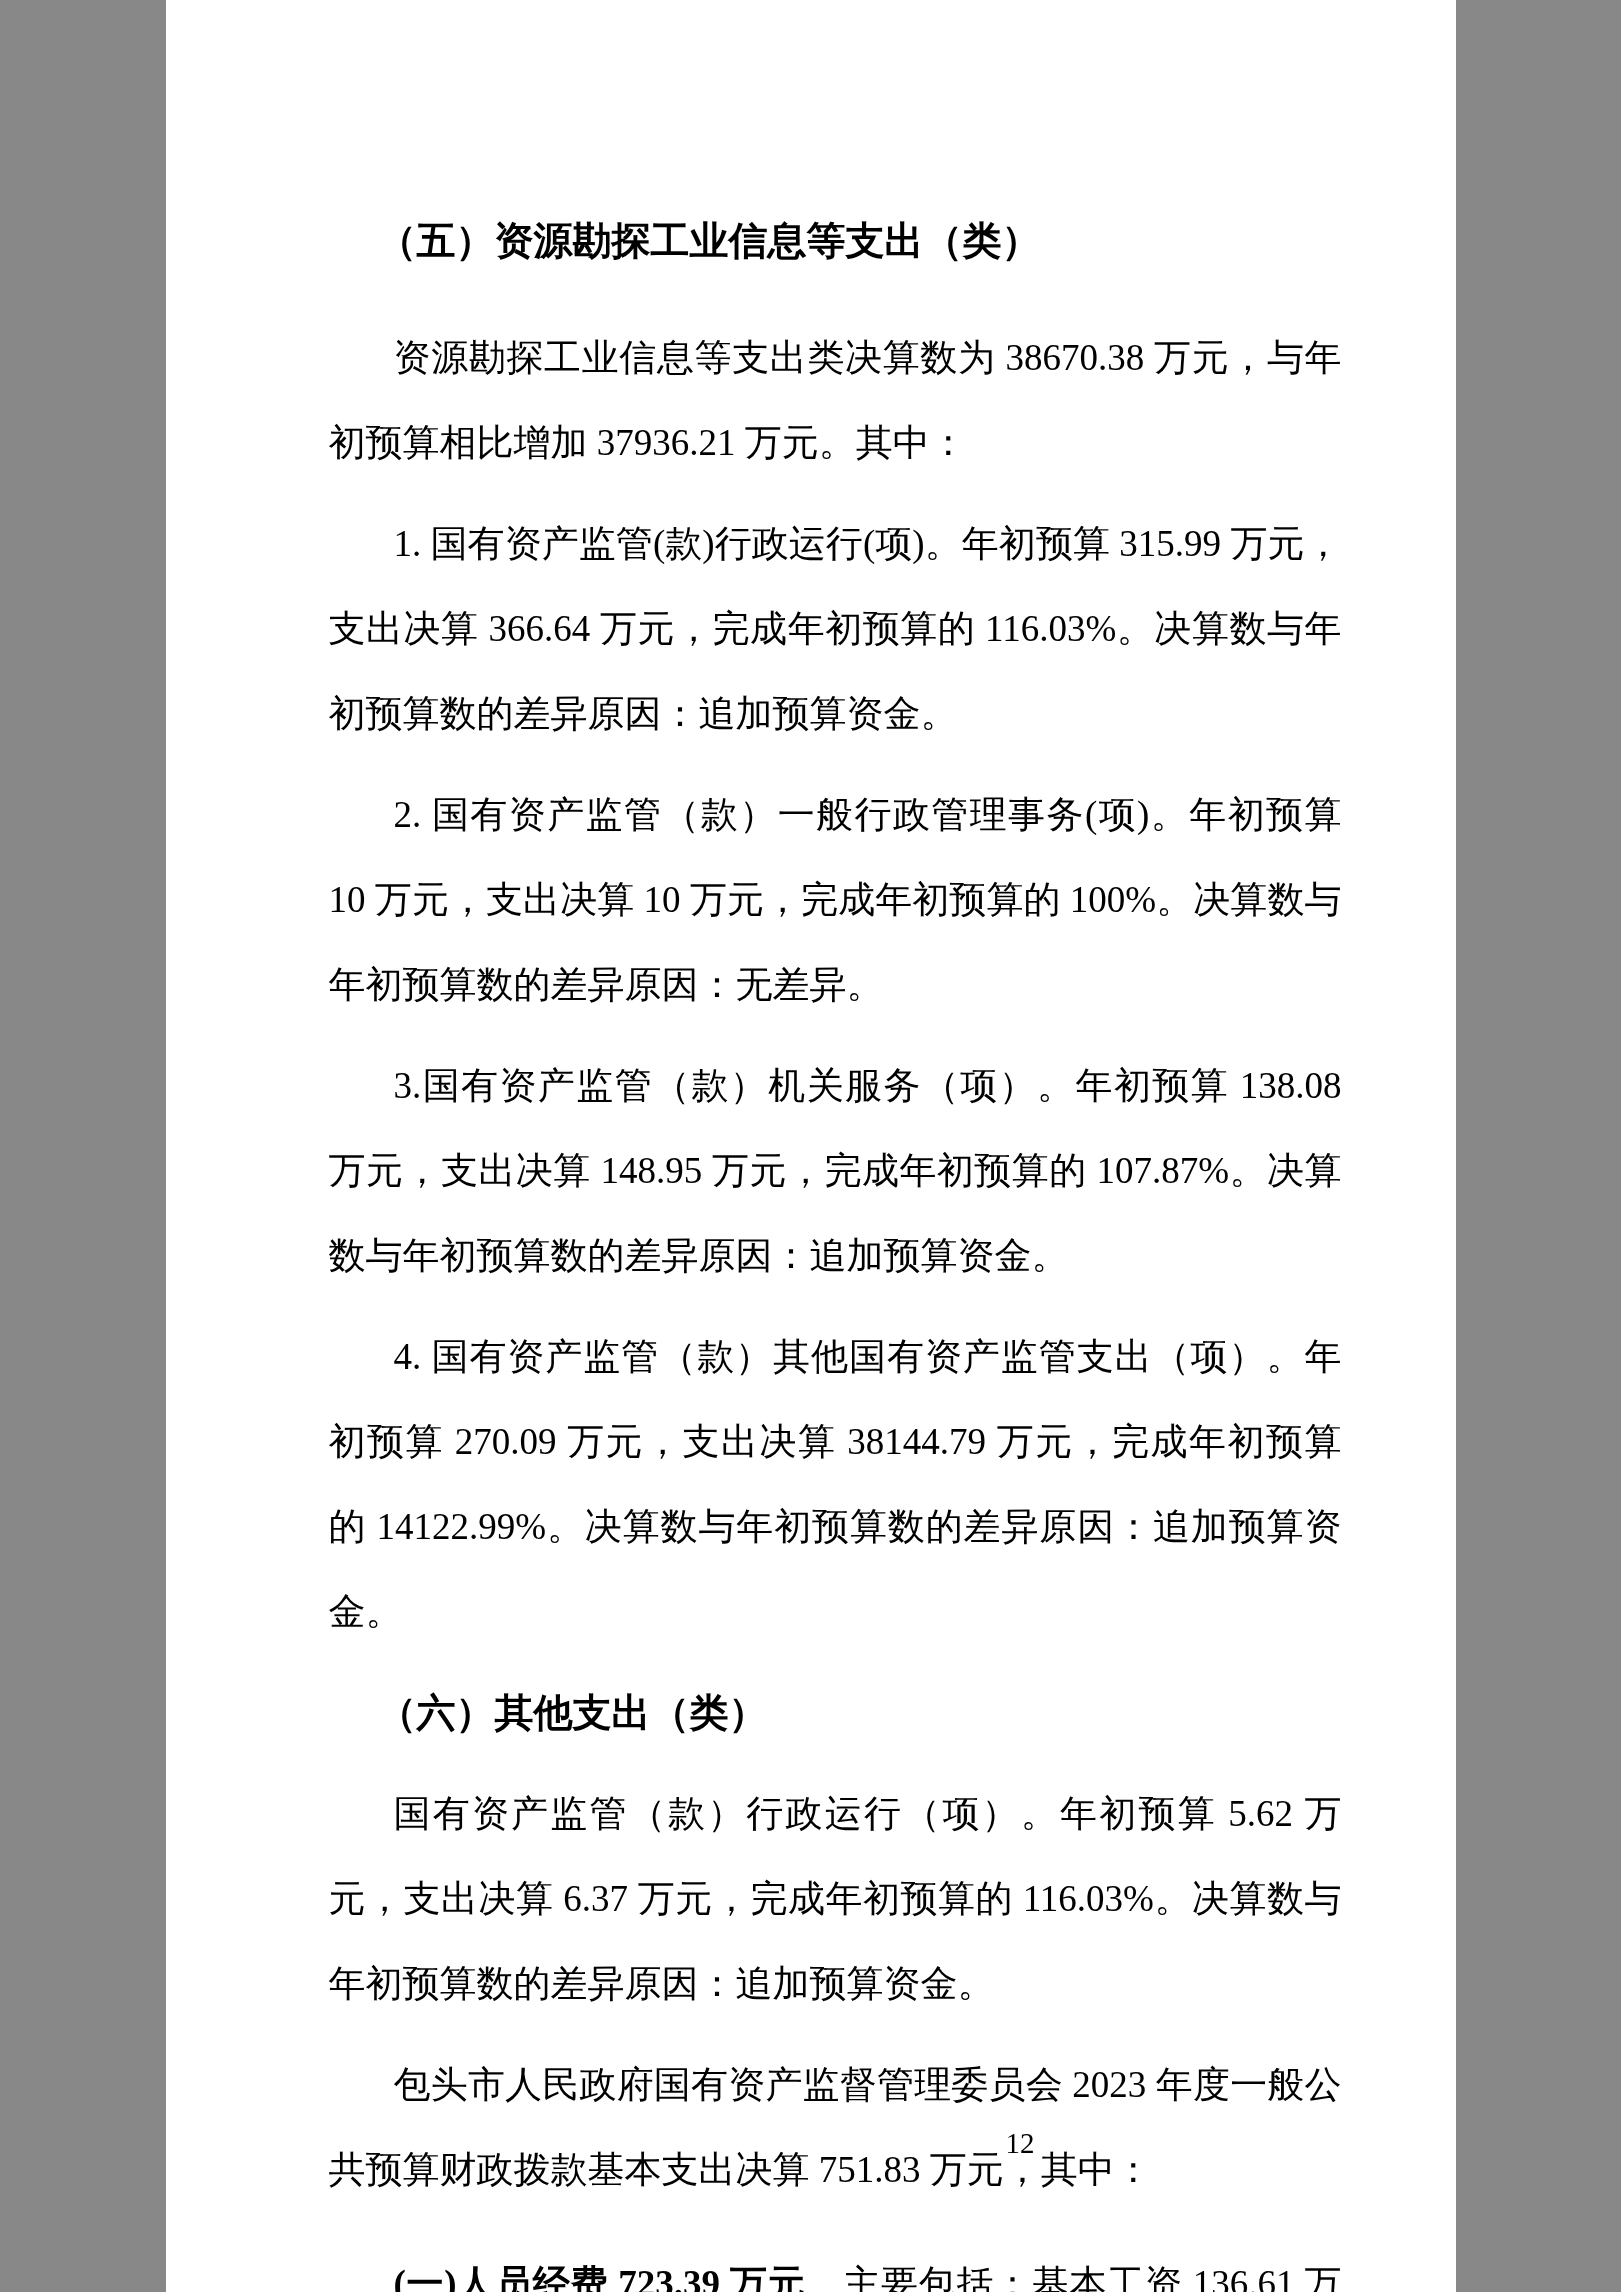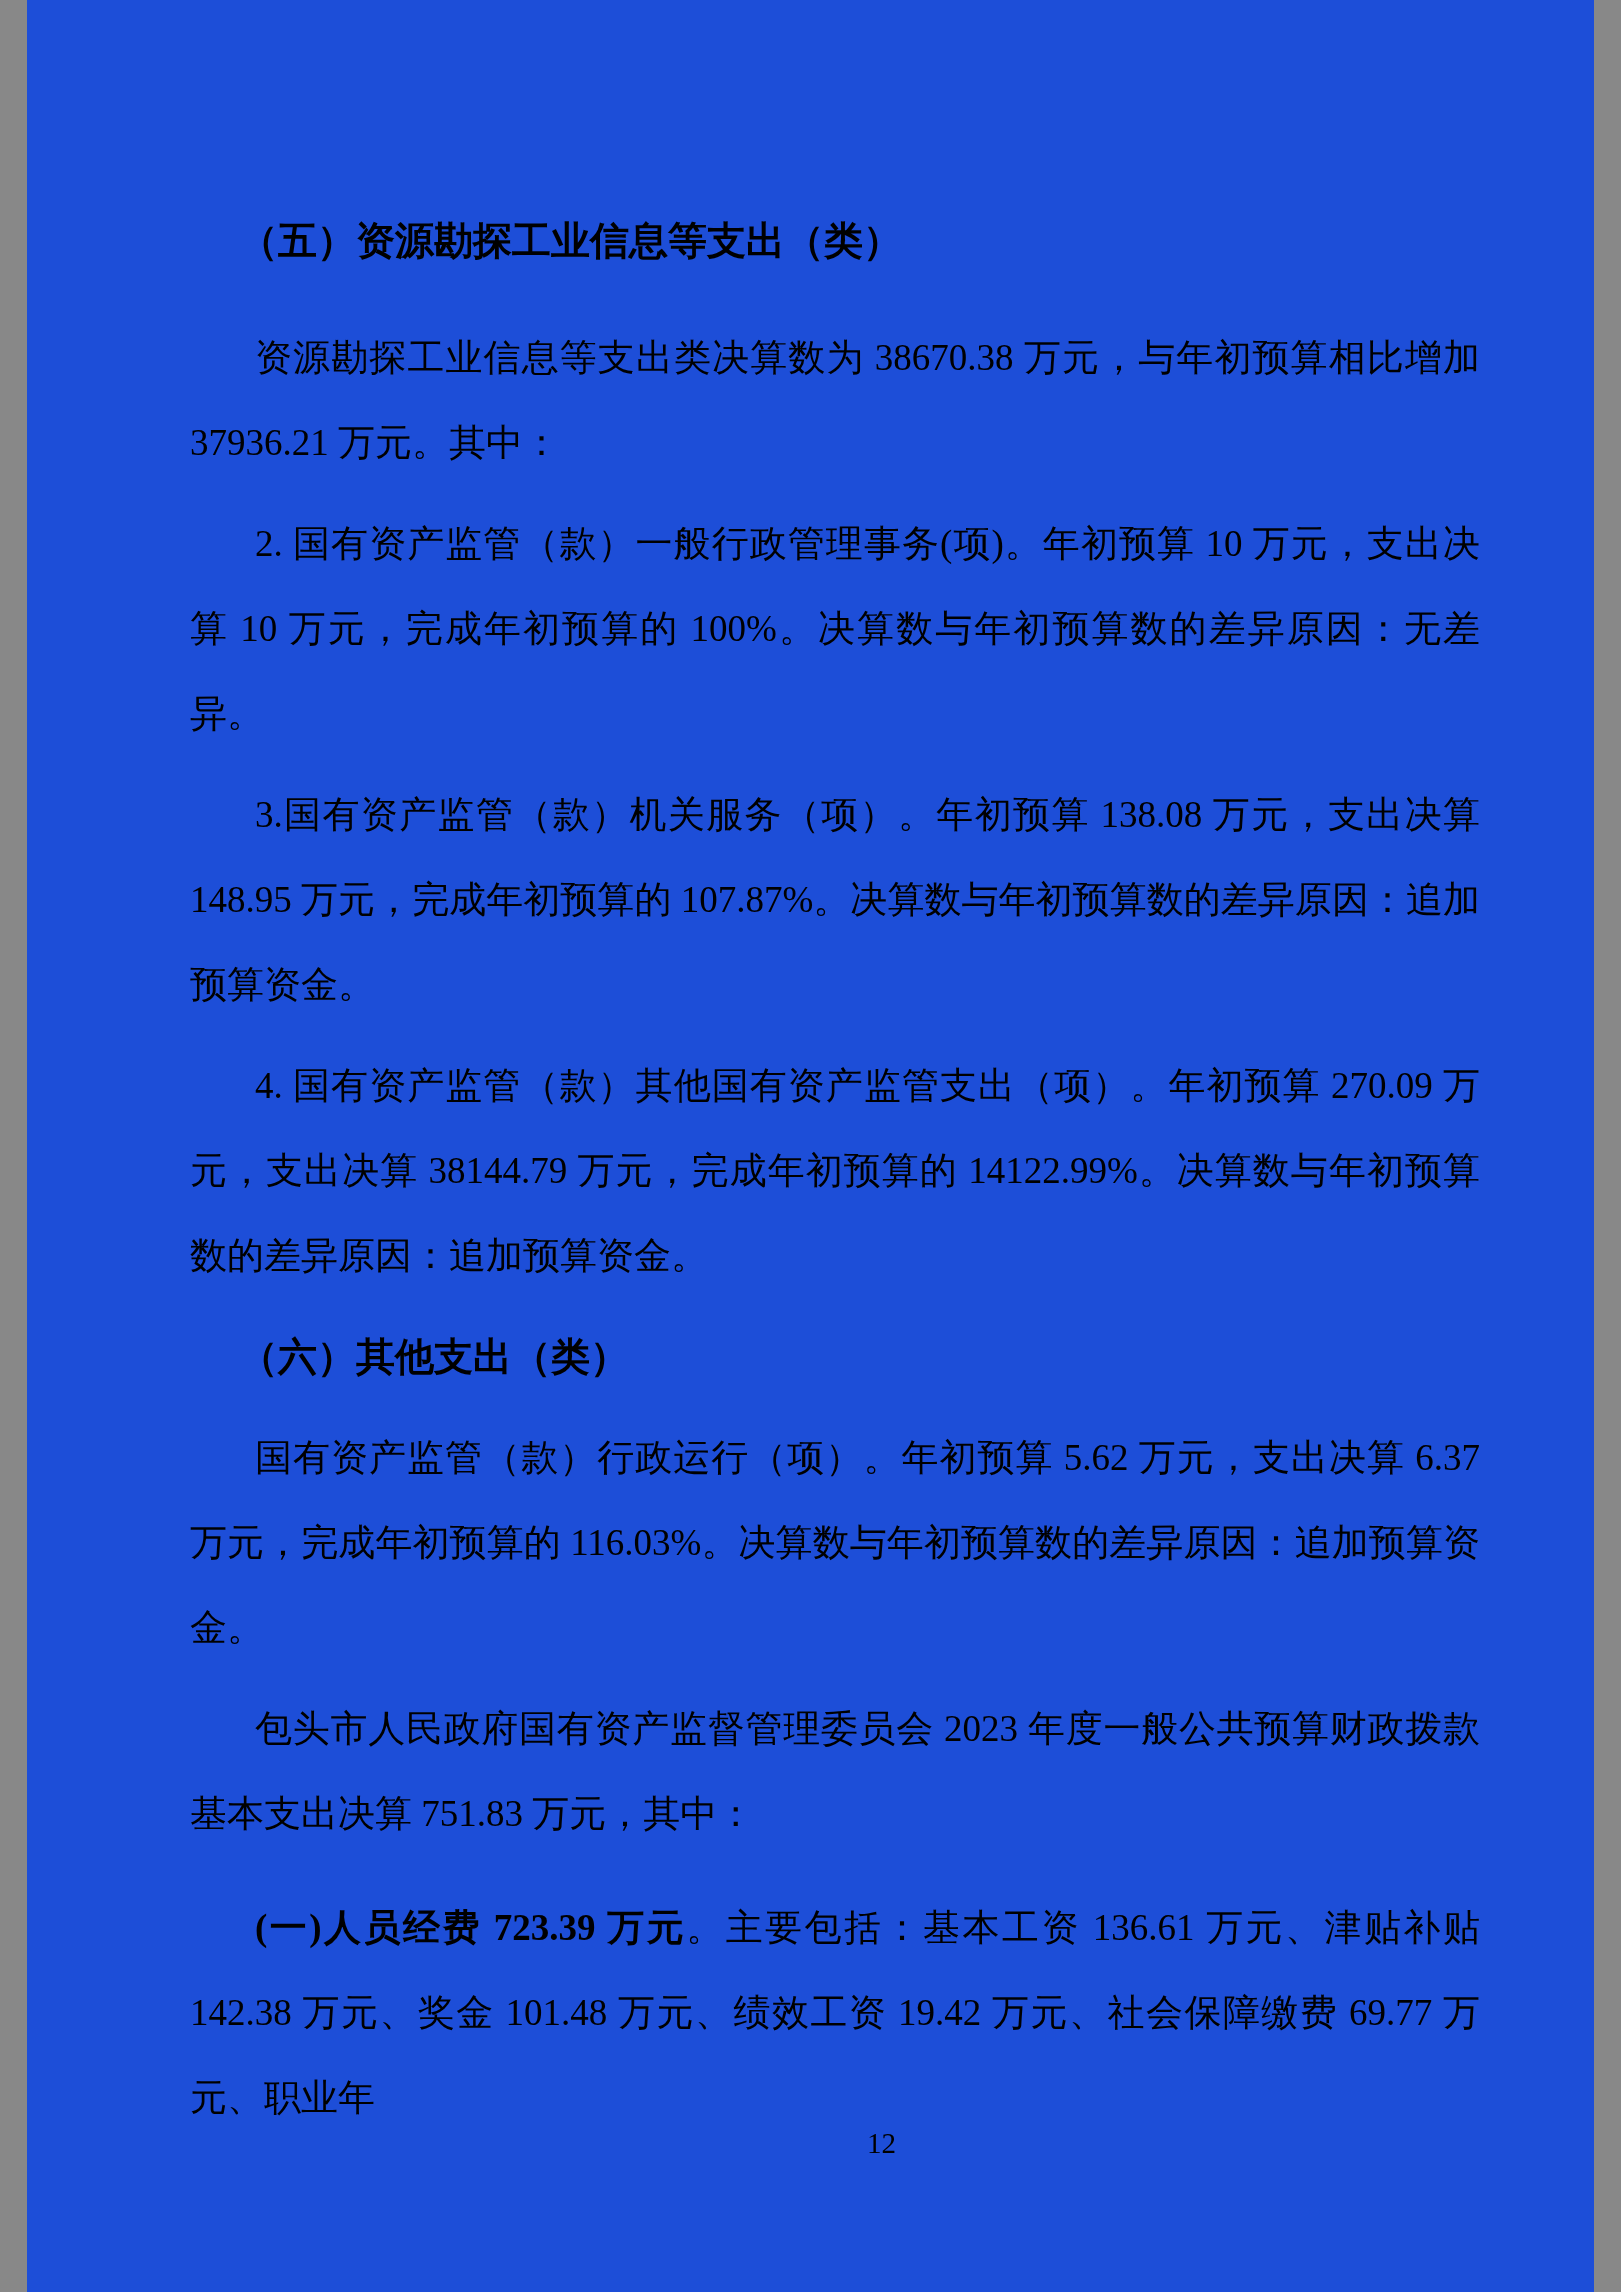--- a/index.html
+++ b/index.html
@@ -1,21 +1,21 @@
 <!DOCTYPE html>
 <html><head>
 <meta charset="utf-8">
 <style>
   html, body { margin: 0; padding: 0; background: #888; }
   .page {
     position: relative;
-    width: 1567px;
+    width: 1290px;
     height: 2293px;
     margin: 0 auto;
-    background: #1d4ed8;
+    background: #ffffff;
     box-sizing: border-box;
     padding: 198px 98px 0 147px;
     color: #000000;
     font-family: "Liberation Serif", "DejaVu Serif", serif;
     font-size: 37px;
     line-height: 85px;
     text-align: justify;
     text-justify: inter-character;
   }
   .para {
@@ -54,20 +54,21 @@
 </style>
 </head>
 <body>
 
 <div class="page">
 
   <h2 class="heading-serif after-gap">（五）资源勘探工业信息等支出（类）</h2>
 
   <p class="para">资源勘探工业信息等支出类决算数为 38670.38 万元，与年初预算相比增加 37936.21 万元。其中：</p>
 
+  <p class="para">1. 国有资产监管(款)行政运行(项)。年初预算 315.99 万元，支出决算 366.64 万元，完成年初预算的 116.03%。决算数与年初预算数的差异原因：追加预算资金。</p>
 
   <p class="para">2. 国有资产监管（款）一般行政管理事务(项)。年初预算 10 万元，支出决算 10 万元，完成年初预算的 100%。决算数与年初预算数的差异原因：无差异。</p>
 
   <p class="para">3.国有资产监管（款）机关服务（项）。年初预算 138.08 万元，支出决算 148.95 万元，完成年初预算的 107.87%。决算数与年初预算数的差异原因：追加预算资金。</p>
 
   <p class="para">4. 国有资产监管（款）其他国有资产监管支出（项）。年初预算 270.09 万元，支出决算 38144.79 万元，完成年初预算的 14122.99%。决算数与年初预算数的差异原因：追加预算资金。</p>
 
   <h2 class="heading-serif">（六）其他支出（类）</h2>
 
 

